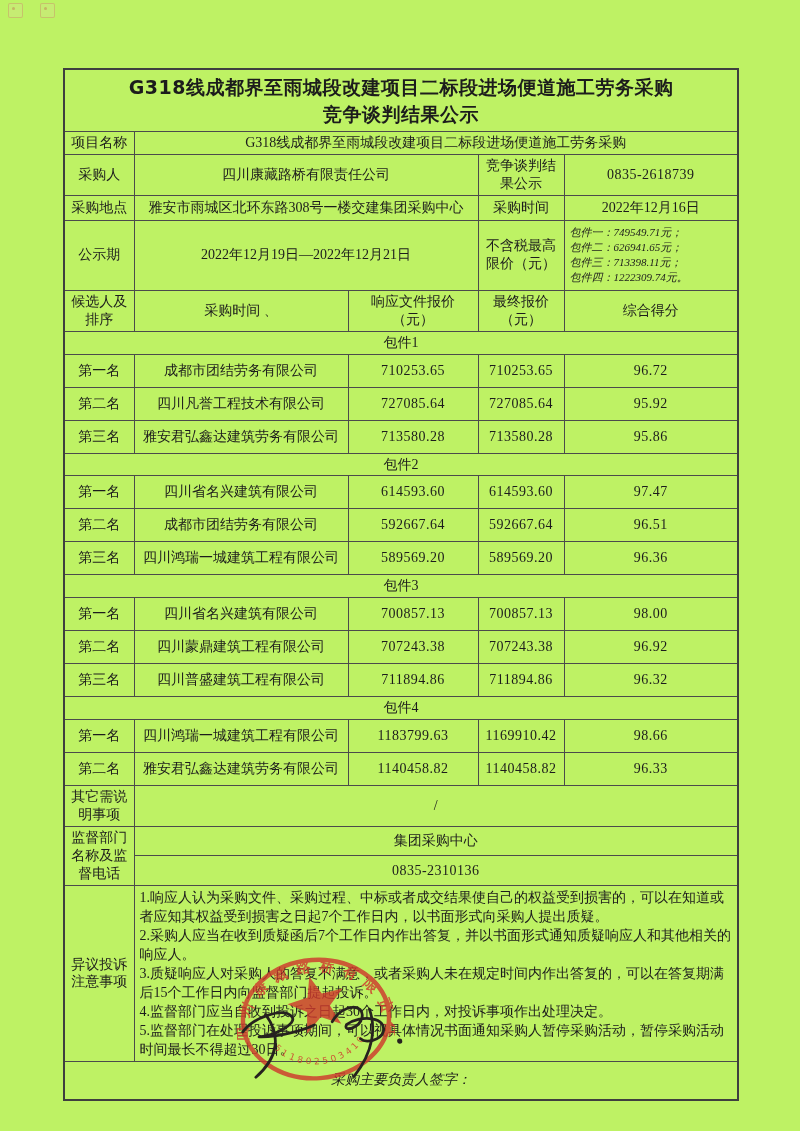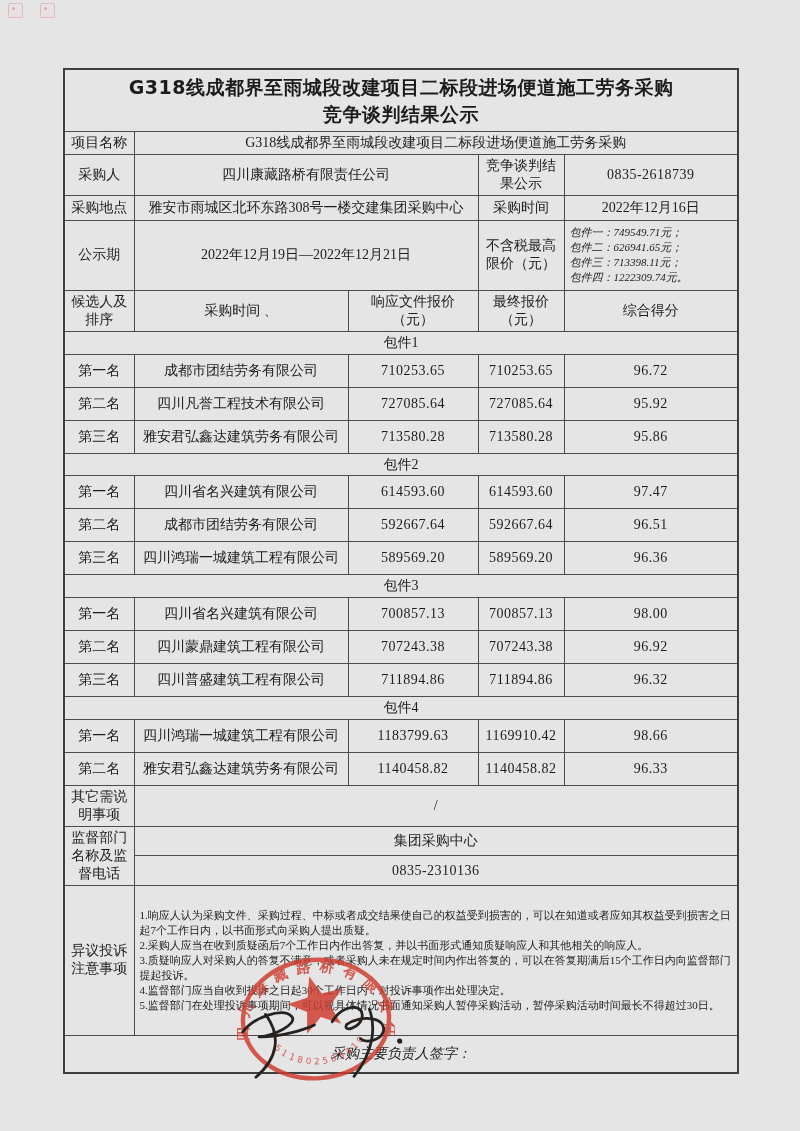--- a/index.html
+++ b/index.html
@@ -1,18 +1,18 @@
 <!DOCTYPE html>
 <html><head>
 <meta charset="utf-8">
 <style>
   html,body{margin:0;padding:0;background:#ffffff;}
   #page{
     position:relative;width:800px;height:1131px;margin:0 auto;
-    background:#e5e5e5;overflow:hidden;
+    background:#bef264;overflow:hidden;
     font-family:"Liberation Serif","DejaVu Serif",serif;color:#1c1c1c;
   }
   
   .artifact{
     position:absolute;top:3px;width:13px;height:13px;
     border:1px solid rgba(205,95,95,.5);background:rgba(242,205,205,.25);
     border-radius:2px;opacity:.6;
   }
   .artifact .dot{position:absolute;left:3px;top:3px;width:3px;height:3px;background:rgba(200,80,80,.6);border-radius:50%;}
   #a1{left:8px;} #a2{left:40px;}
@@ -35,21 +35,21 @@
   .title-line1,.title-line2{
     font-family:"DejaVu Sans","Liberation Sans",sans-serif;
     font-weight:bold;font-size:19px;line-height:1.4;letter-spacing:.5px;
   }
   .r-project{height:23px;} .r-purchaser{height:38px;} .r-location{height:25px;padding-left:41px;}
   .r-publicity{height:70px;} .r-candheader{height:36px;}
   .r-band{height:21px;margin-top:44px;} .r-data{height:33px;}
   .r-other{height:33px;} .r-sup{height:26px;} .r-obj{height:150px;} .r-sign{height:38px;}
   .band-label{font-size:14px;}
   .maxprice div{font-size:11px;line-height:1.38;text-align:left;white-space:nowrap;font-style:italic;}
-  .notes div{font-size:11px;line-height:1.36;text-align:left;}
+  .notes div{font-size:14px;line-height:1.36;text-align:left;}
   .num{letter-spacing:.5px;}
   .signcell{text-align:left;padding-left:6px;font-size:15px;font-style:italic;}
 
   #stamp{position:absolute;left:237px;top:953px;width:158px;height:136px;opacity:.82;}
   #signature{position:absolute;left:233px;top:983px;width:220px;height:100px;}
 </style>
 </head>
 <body>
 
 <div id="page">

